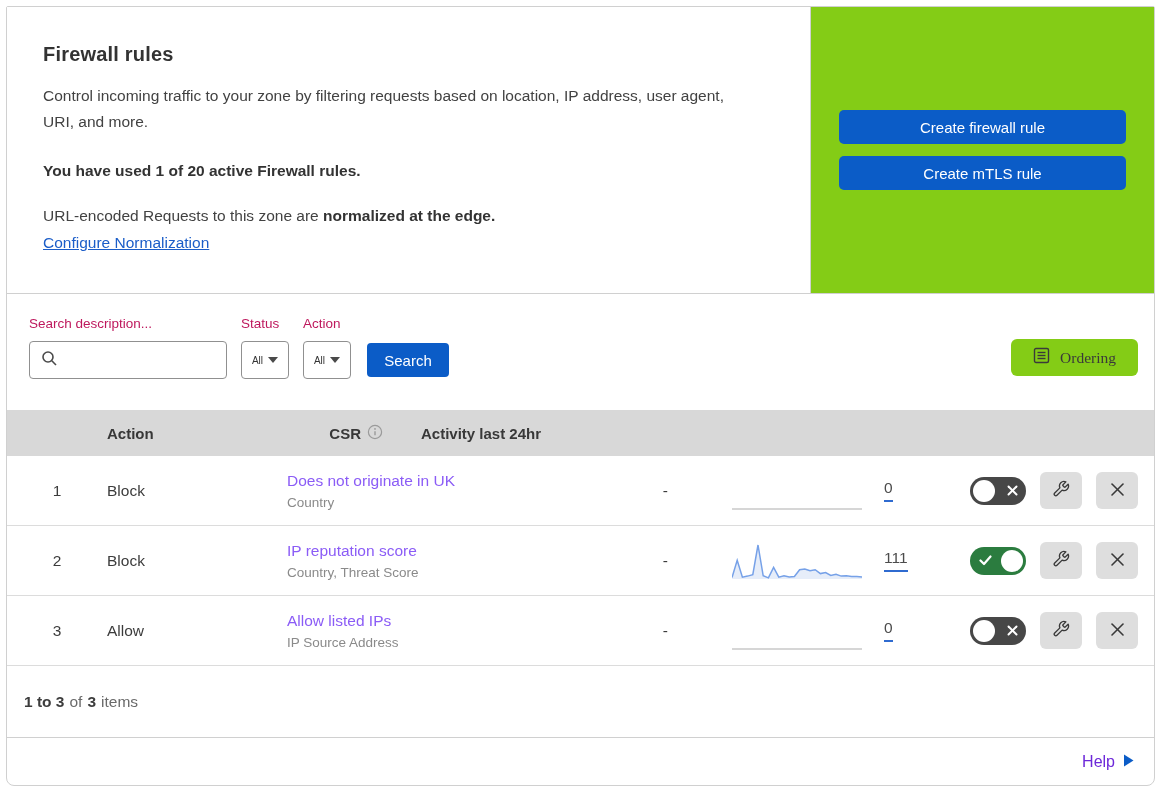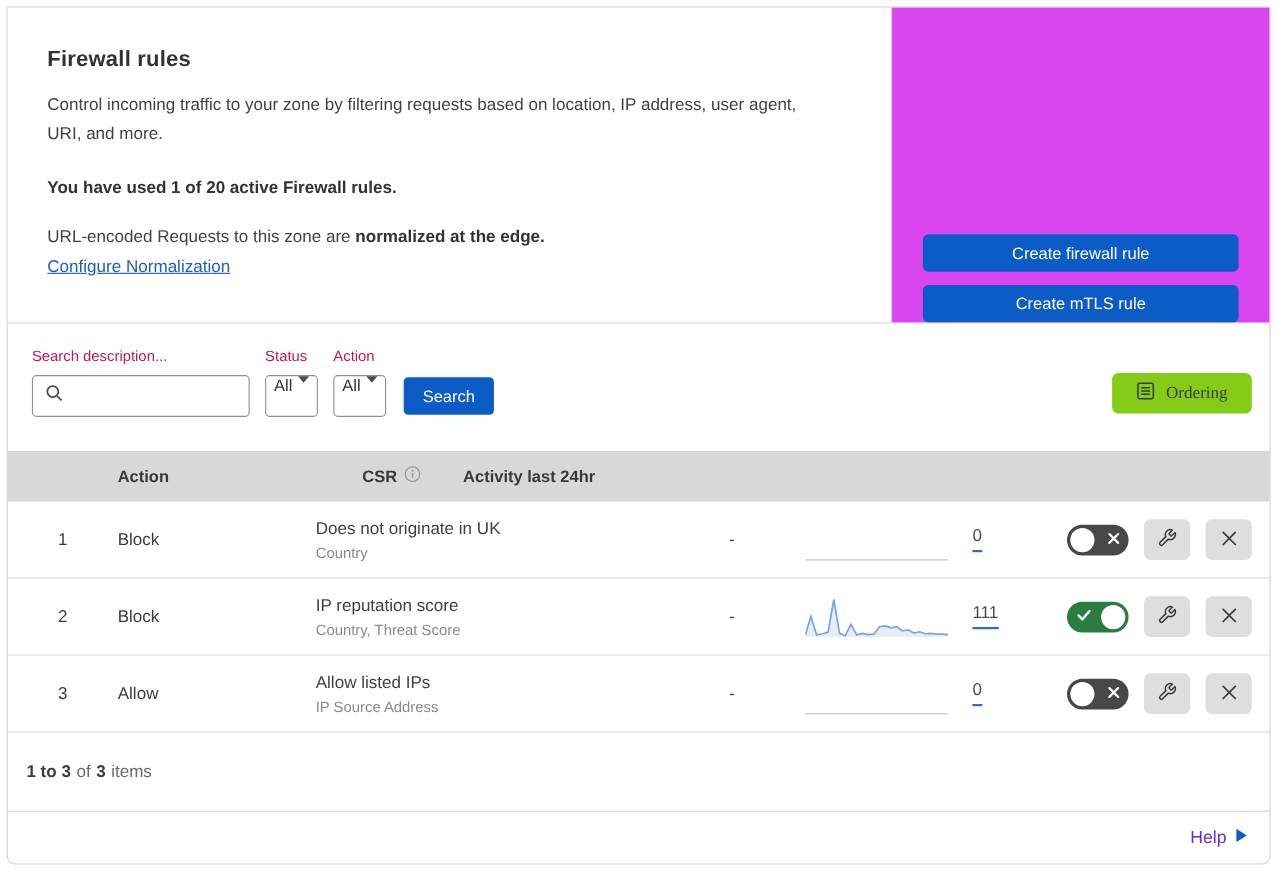--- a/index.html
+++ b/index.html
@@ -16,58 +16,58 @@
   
   .top { display:flex; height:287px; border-bottom:1px solid #d0d0d0; flex:none; }
   .top-left { flex:1; background:#fff; padding:36px 40px 0 36px; border-right:1px solid #d0d0d0; }
   .top-left h1 { font-size:20px; font-weight:600; color:#333; margin-bottom:17px; letter-spacing:.2px; }
   .top-left .desc { font-size:15.5px; line-height:26px; color:#424242; max-width:710px; margin-bottom:27px; }
   .top-left .usage { font-size:15.5px; font-weight:700; color:#333; margin-bottom:27px; }
   .top-left .norm { font-size:15.5px; color:#424242; margin-bottom:9px; }
   .top-left .norm strong { color:#333; }
   .link { font-size:15.5px; color:#1b5dc8; text-decoration:underline; cursor:pointer; }
   .top-right {
-    width:343px; background:#d946ef; display:flex; flex-direction:column;
-    justify-content:flex-end; gap:12px; padding:0 28px; flex:none;
+    width:343px; background:#84cc16; display:flex; flex-direction:column;
+    justify-content:center; gap:12px; padding:0 28px; flex:none;
   }
   .btn-primary {
     background:#0b5cc7; color:#fff; border:none; border-radius:5px;
     height:34px; font-size:15px; font-family:inherit; cursor:pointer; width:100%;
   }
   
   .filter-bar { display:flex; align-items:flex-start; padding:22px 16px 0 22px; height:116px; flex:none; }
   .fgroup { display:flex; flex-direction:column; margin-right:14px; }
   .fgroup label { font-size:13.5px; color:#be185d; margin-bottom:10px; }
   .search-input {
     width:198px; height:38px; border:1px solid #909090; border-radius:4px;
     display:flex; align-items:center; padding-left:11px; background:#fff; cursor:text;
   }
   .dropdown {
     width:48px; height:38px; border:1px solid #909090; border-radius:4px; background:#fff;
-    display:flex; align-items:flex-start; justify-content:center; gap:5px;
-    font-size:15px; color:#333; cursor:pointer;
+    display:flex; align-items:center; justify-content:center; gap:5px;
+    font-size:10px; color:#333; cursor:pointer;
   }
   .caret { width:0; height:0; border-left:5px solid transparent; border-right:5px solid transparent; border-top:6px solid #4a4a4a; display:inline-block; }
   .search-btn { width:82px; height:34px; margin-top:27px; margin-left:2px; border-radius:4px; }
   .ordering {
     margin-left:auto; margin-top:23px; height:37px; padding:0 22px;
     background:#84cc16; border:none; border-radius:6px; cursor:pointer;
     display:flex; align-items:center; gap:10px; font-size:15.5px; color:#3a3a3a; font-family:Liberation Serif, serif;
   }
   
   .thead { display:flex; align-items:center; height:46px; background:#d8d8d8; font-weight:600; font-size:15px; color:#383838; flex:none; }
   .trow { display:flex; align-items:center; height:70px; border-bottom:1px solid #dcdcdc; font-size:15.5px; flex:none; }
   .col-num { width:100px; text-align:center; flex:none; }
   .col-action { width:180px; flex:none; }
   .col-desc { width:285px; flex:none; }
   .col-csr { width:100px; flex:none; display:flex; justify-content:flex-end; align-items:center; gap:6px; padding-right:4px; }
   .col-activity { width:245px; flex:none; display:flex; align-items:center; padding-left:60px; }
   .thead .col-activity { padding-left:34px; }
   .col-controls { width:235px; flex:none; display:flex; align-items:center; justify-content:flex-end; gap:14px; padding-right:14px; }
-  .desc-title { color:#404040; }
+  .desc-title { color:#8b5cf6; }
   .desc-sub { font-size:13.5px; color:#8a8a8a; margin-top:5px; }
   .spark { width:130px; height:44px; flex:none; }
   .count-link {
     margin-left:22px; font-size:15.5px; color:#4c4c4c; cursor:pointer;
     padding-bottom:3px; border-bottom:2px solid #2f6bd0; text-decoration:none;
   }
   
   .toggle { width:56px; height:28px; border-radius:14px; position:relative; cursor:pointer; flex:none; }
   .toggle .knob { position:absolute; top:3px; width:22px; height:22px; border-radius:50%; background:#fff; }
   .toggle.off { background:#474747; }

